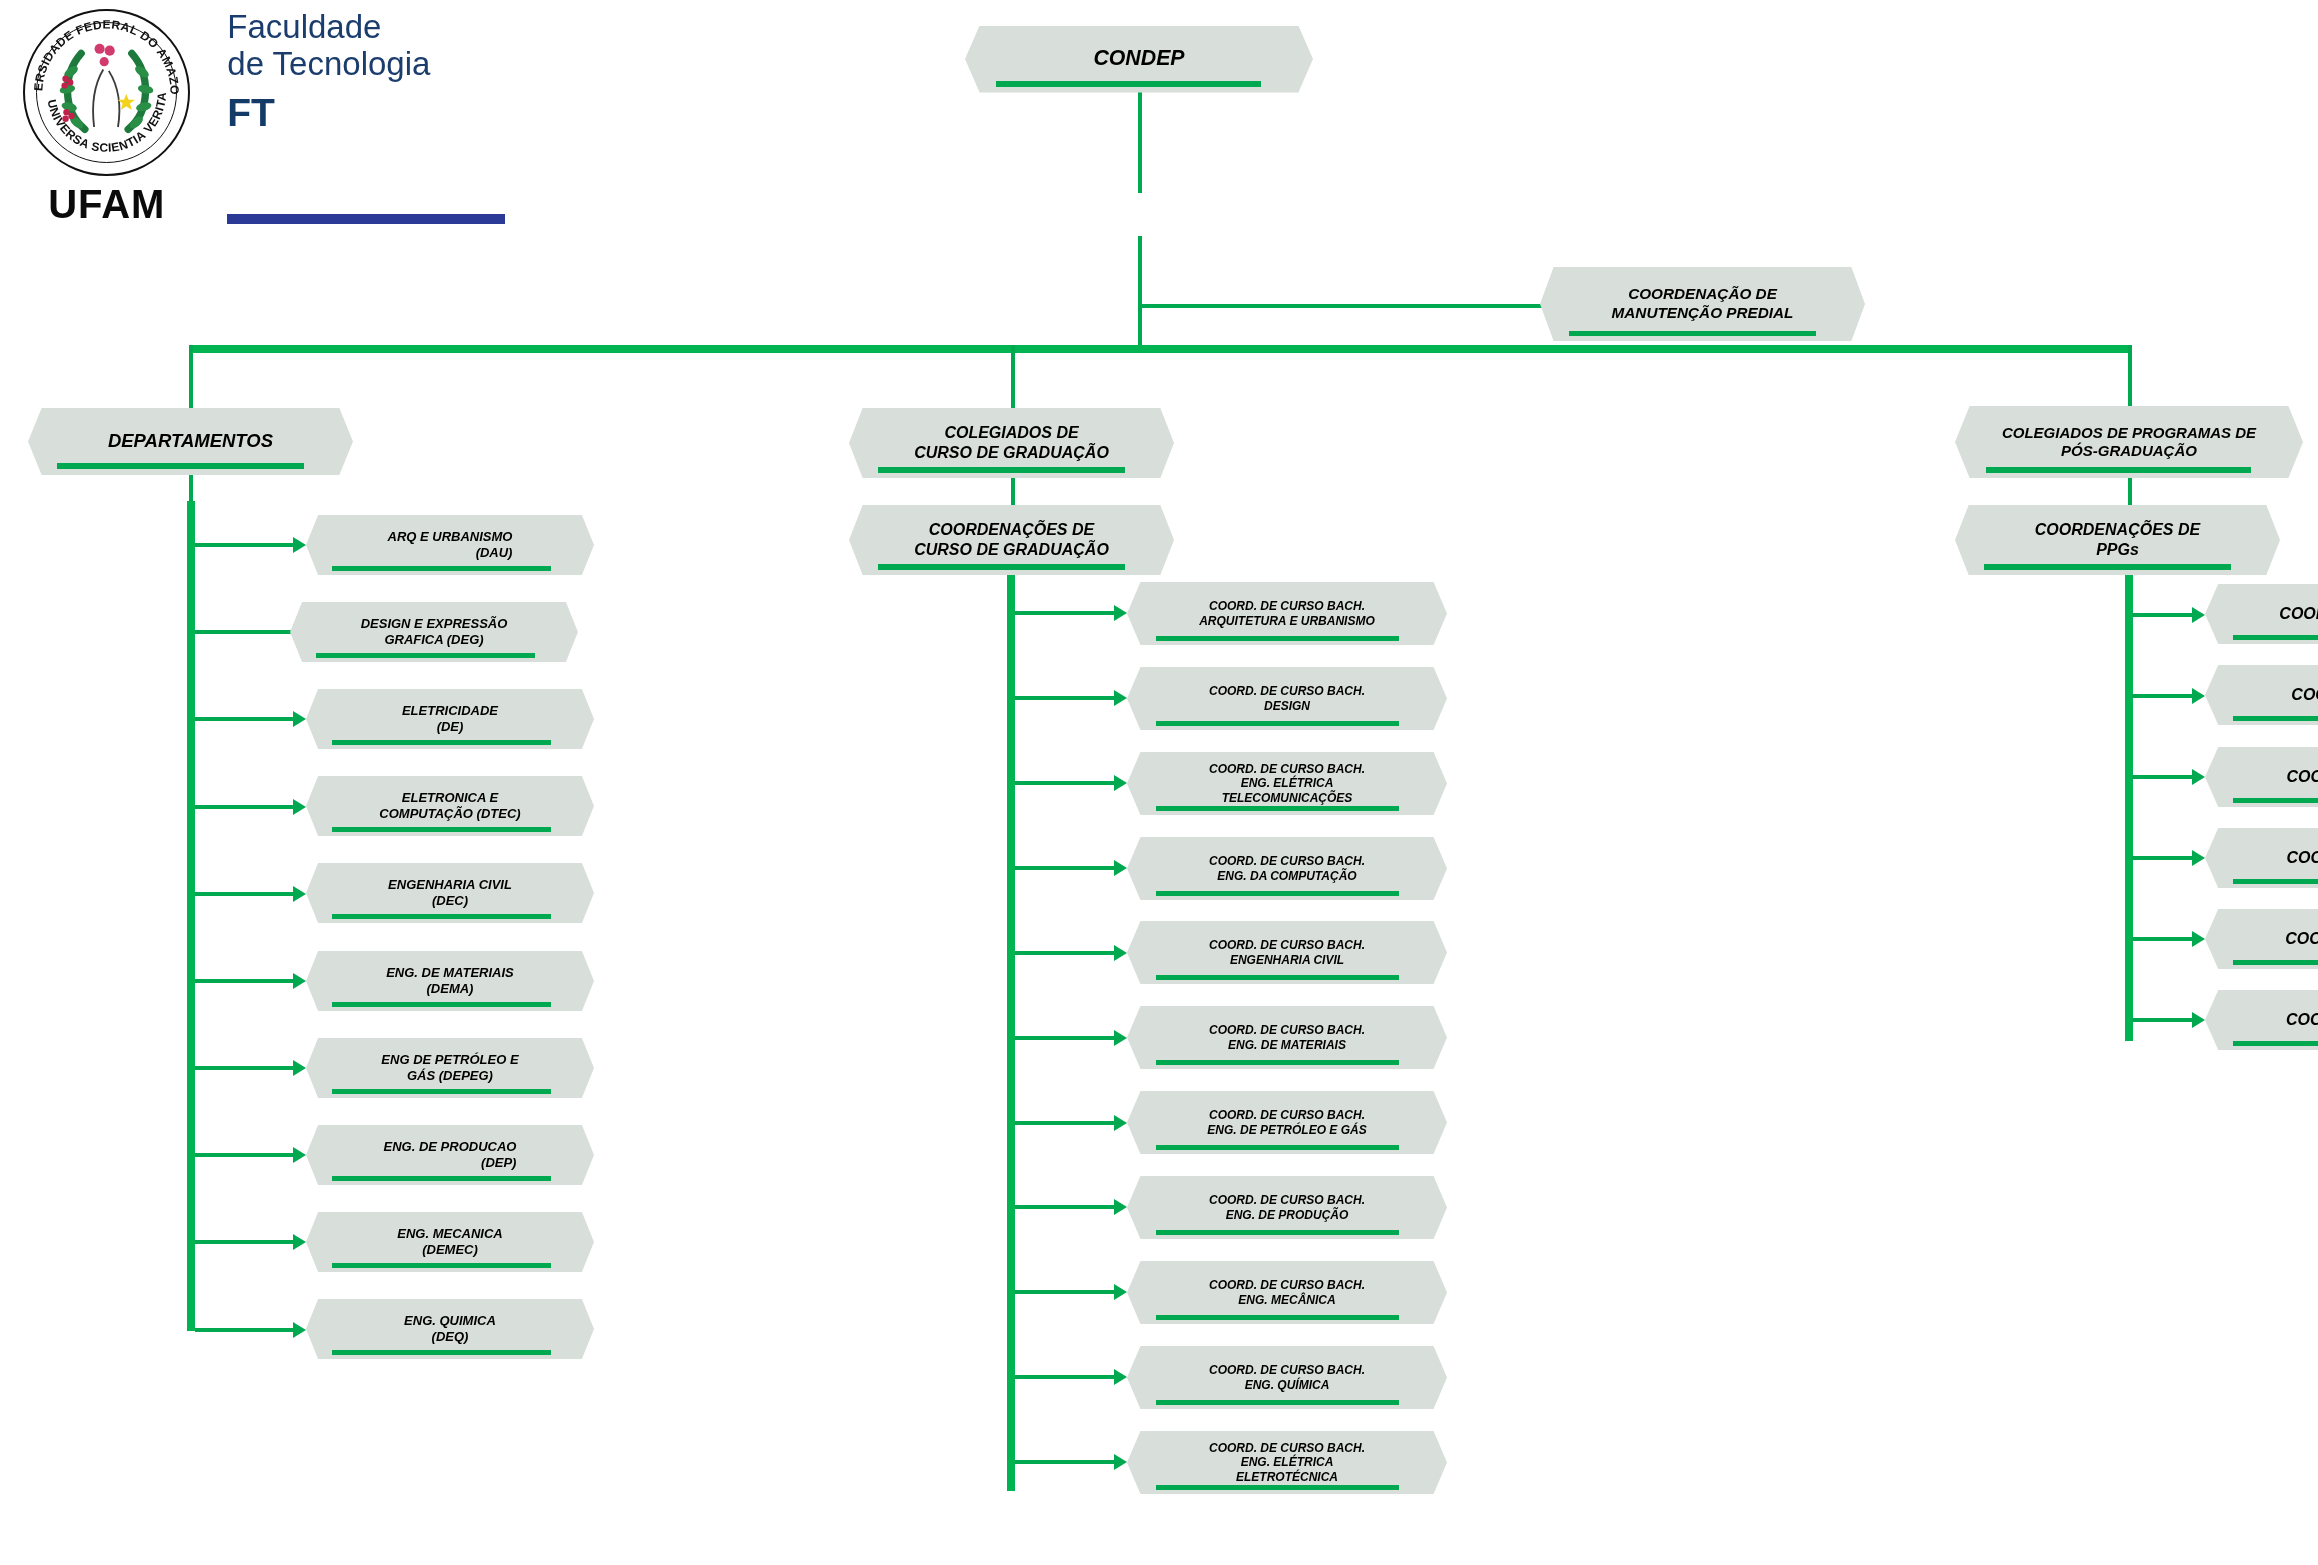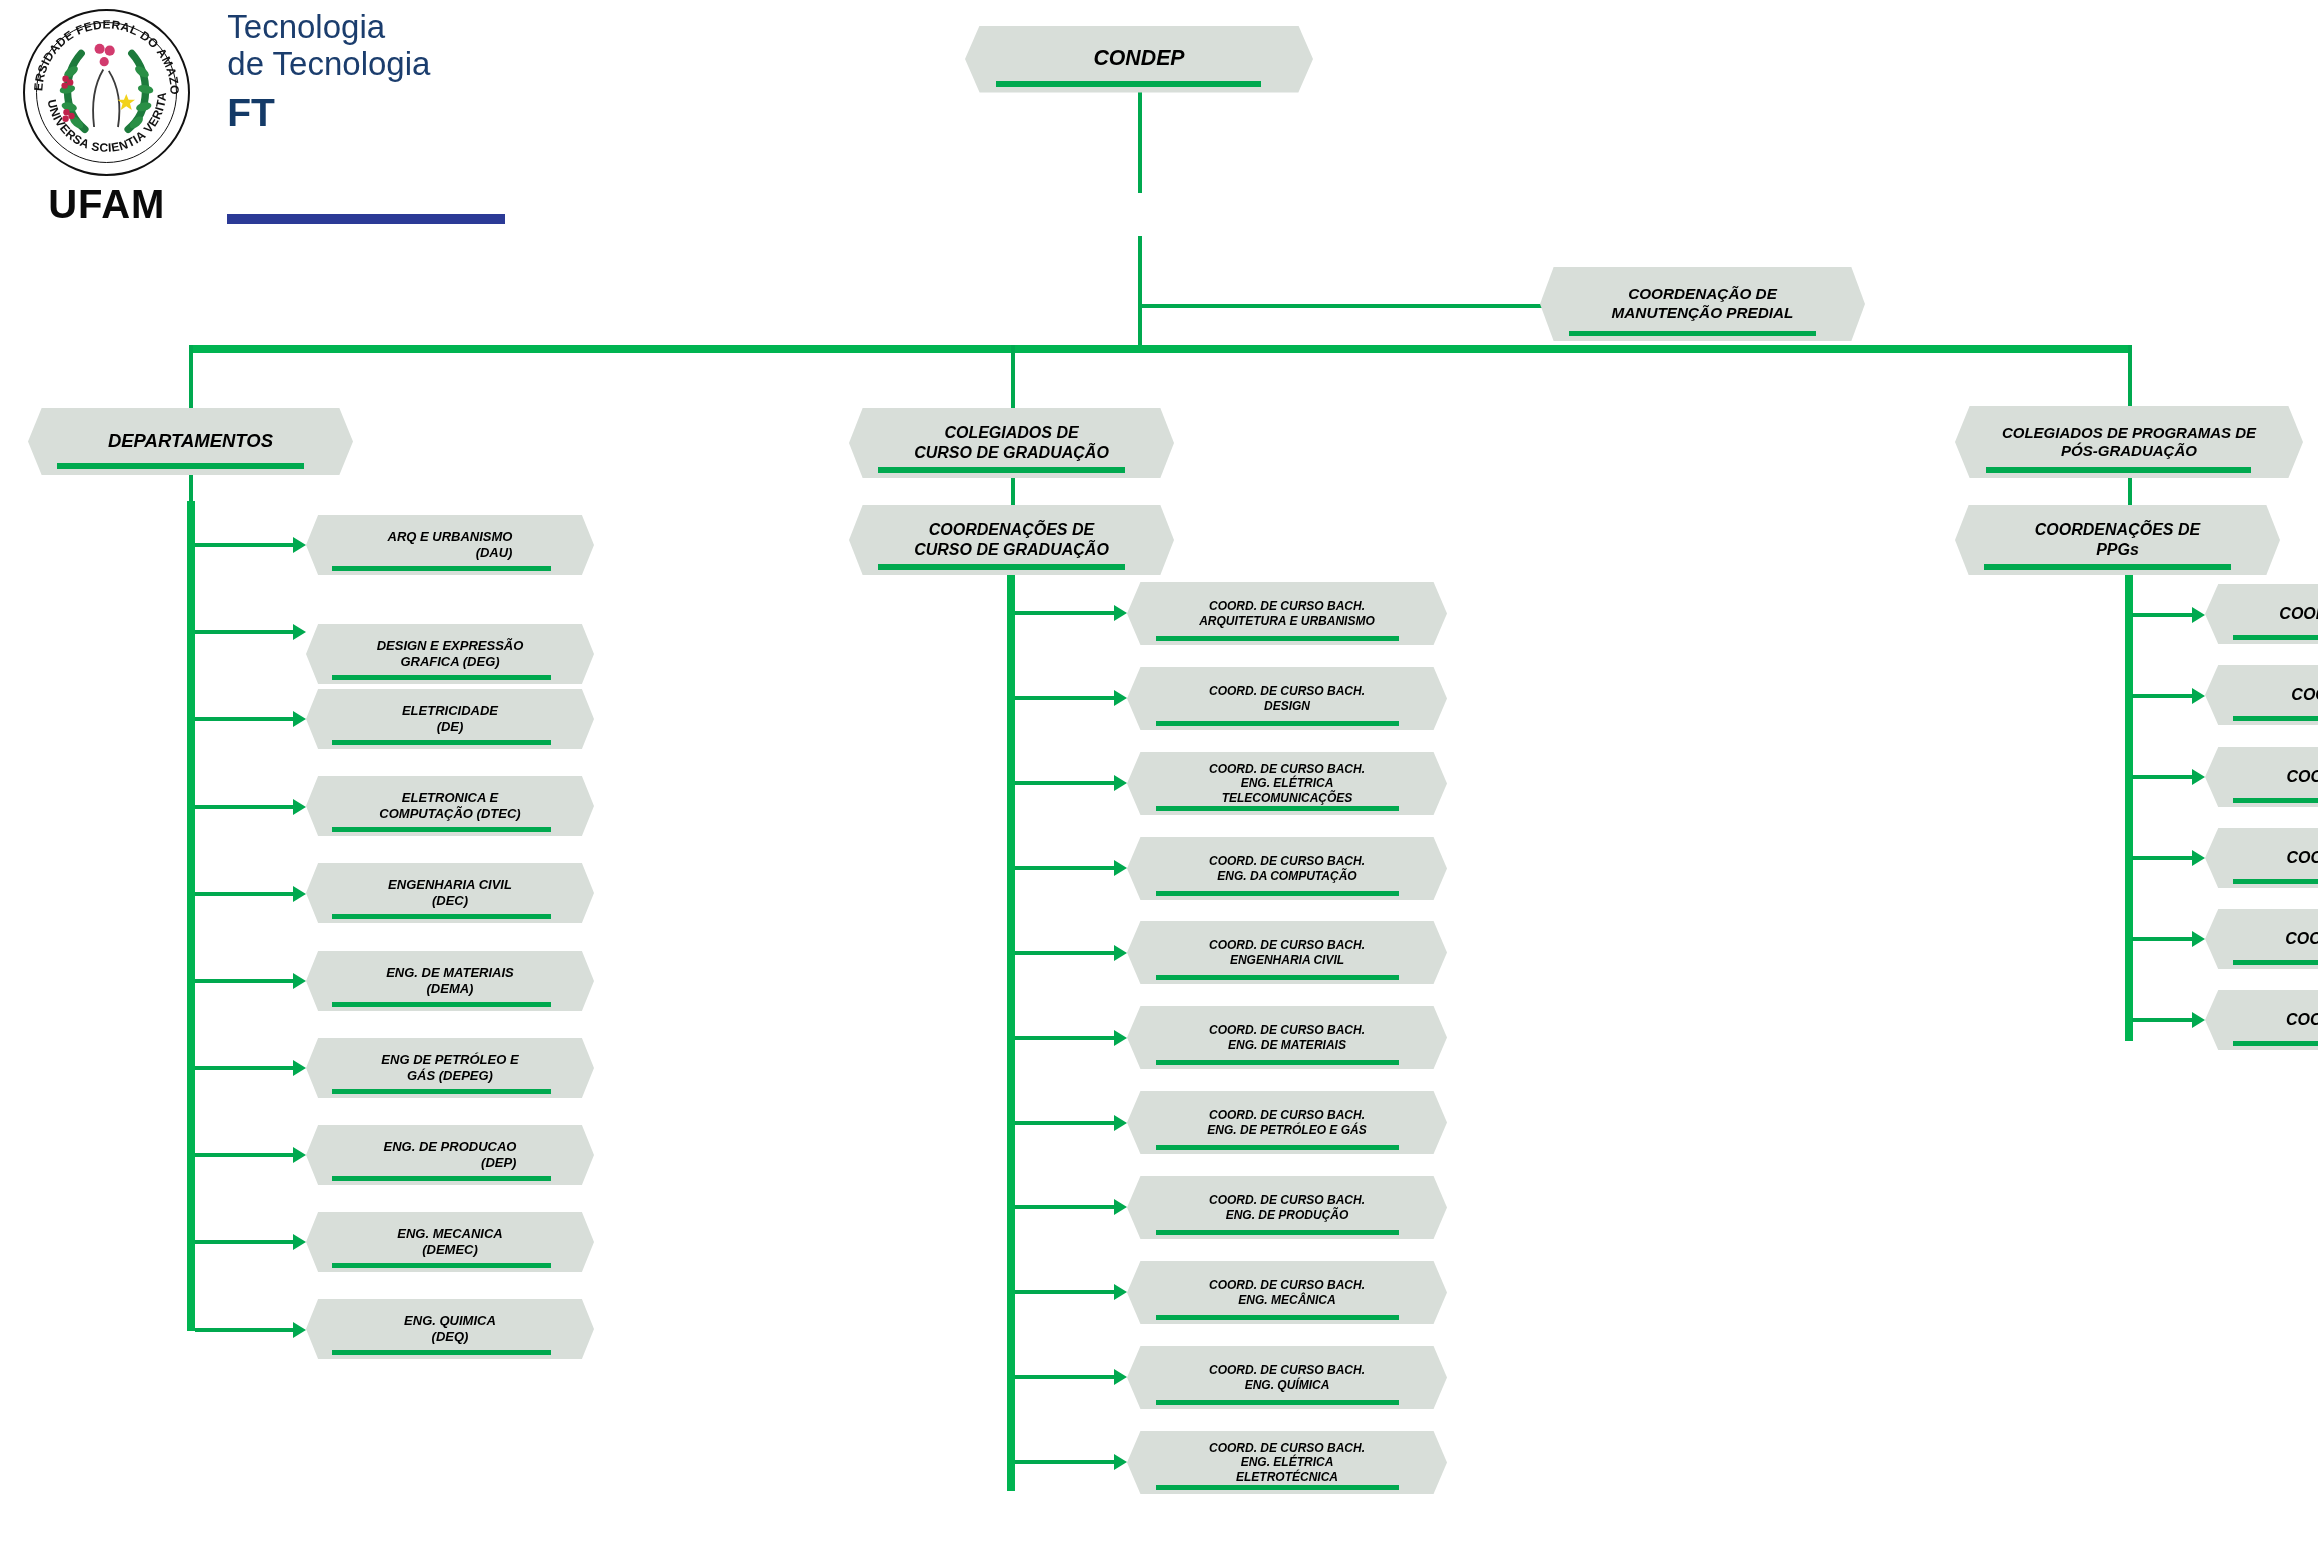--- a/index.html
+++ b/index.html
@@ -98,21 +98,21 @@
           <circle cx="110" cy="30" r="11"></circle>
             <circle cx="132" cy="34" r="11"></circle>
             <circle cx="120" cy="58" r="10"></circle>
         </g>
         <path d="M118,75 C100,105 92,150 98,200 M130,78 C150,110 158,150 150,200" stroke="#3b3b3b" stroke-width="4" fill="none"></path>
         <polygon points="168,128 173,141 187,141 176,149 180,163 168,155 156,163 160,149 149,141 163,141" fill="#f2d21b"></polygon>
       </svg>
     </div>
     <div class="ufam-word">UFAM</div>
     <div class="ft-text">
-      <div class="ft-line1">Tecnologia</div>
+      <div class="ft-line1">Faculdade</div>
       <div class="ft-line1">de Tecnologia</div>
       <div class="ft-abbr">FT</div>
     </div>
     <div class="ft-rule"></div>
   </div>
 
   <div class="ln vline" style="left:1138px;top:91px;height:102px;"></div>
 
   <div class="ln vline" style="left:1138px;top:236px;height:116px;"></div>
 
@@ -186,21 +186,21 @@
 
   <div id="departments-group">
       <div class="arrow" style="left: 195px; top: 543px; width: 99px;"></div>
       <div class="node" style="left: 306px; top: 515px; width: 288px; height: 60px;">
         <div class="hexfill"></div>
         <div class="label" style="font-size: 13px; text-align: right;">ARQ E URBANISMO
 (DAU)</div>
         <div class="underbar" style="bottom: 4.2px;"></div>
       </div>
       <div class="arrow" style="left: 195px; top: 630px; width: 99px;"></div>
-      <div class="node" style="left: 306px; top: 602px; width: 288px; height: 60px; margin-top: 22px;">
+      <div class="node" style="left: 290px; top: 602px; width: 288px; height: 60px;">
         <div class="hexfill"></div>
         <div class="label" style="font-size: 13px;">DESIGN E EXPRESSÃO
 GRAFICA (DEG)</div>
         <div class="underbar" style="bottom: 4.2px;"></div>
       </div>
       <div class="arrow" style="left: 195px; top: 717px; width: 99px;"></div>
       <div class="node" style="left: 306px; top: 689px; width: 288px; height: 60px;">
         <div class="hexfill"></div>
         <div class="label" style="font-size: 13px;">ELETRICIDADE
 (DE)</div>

